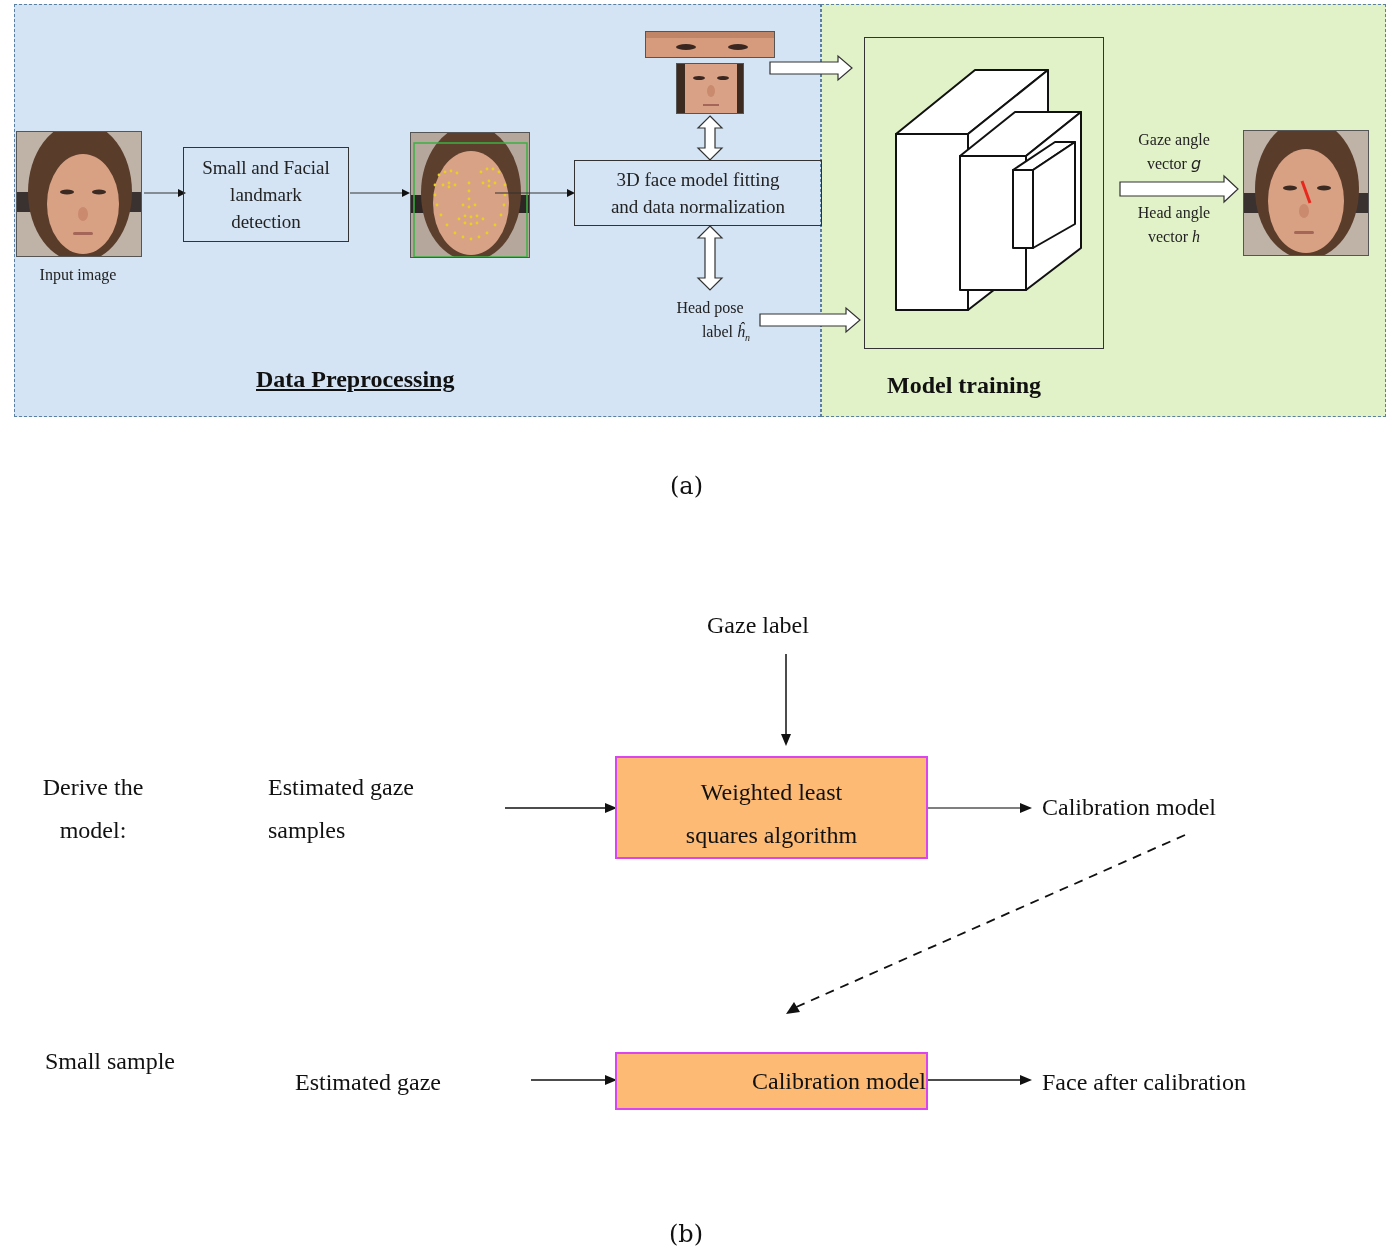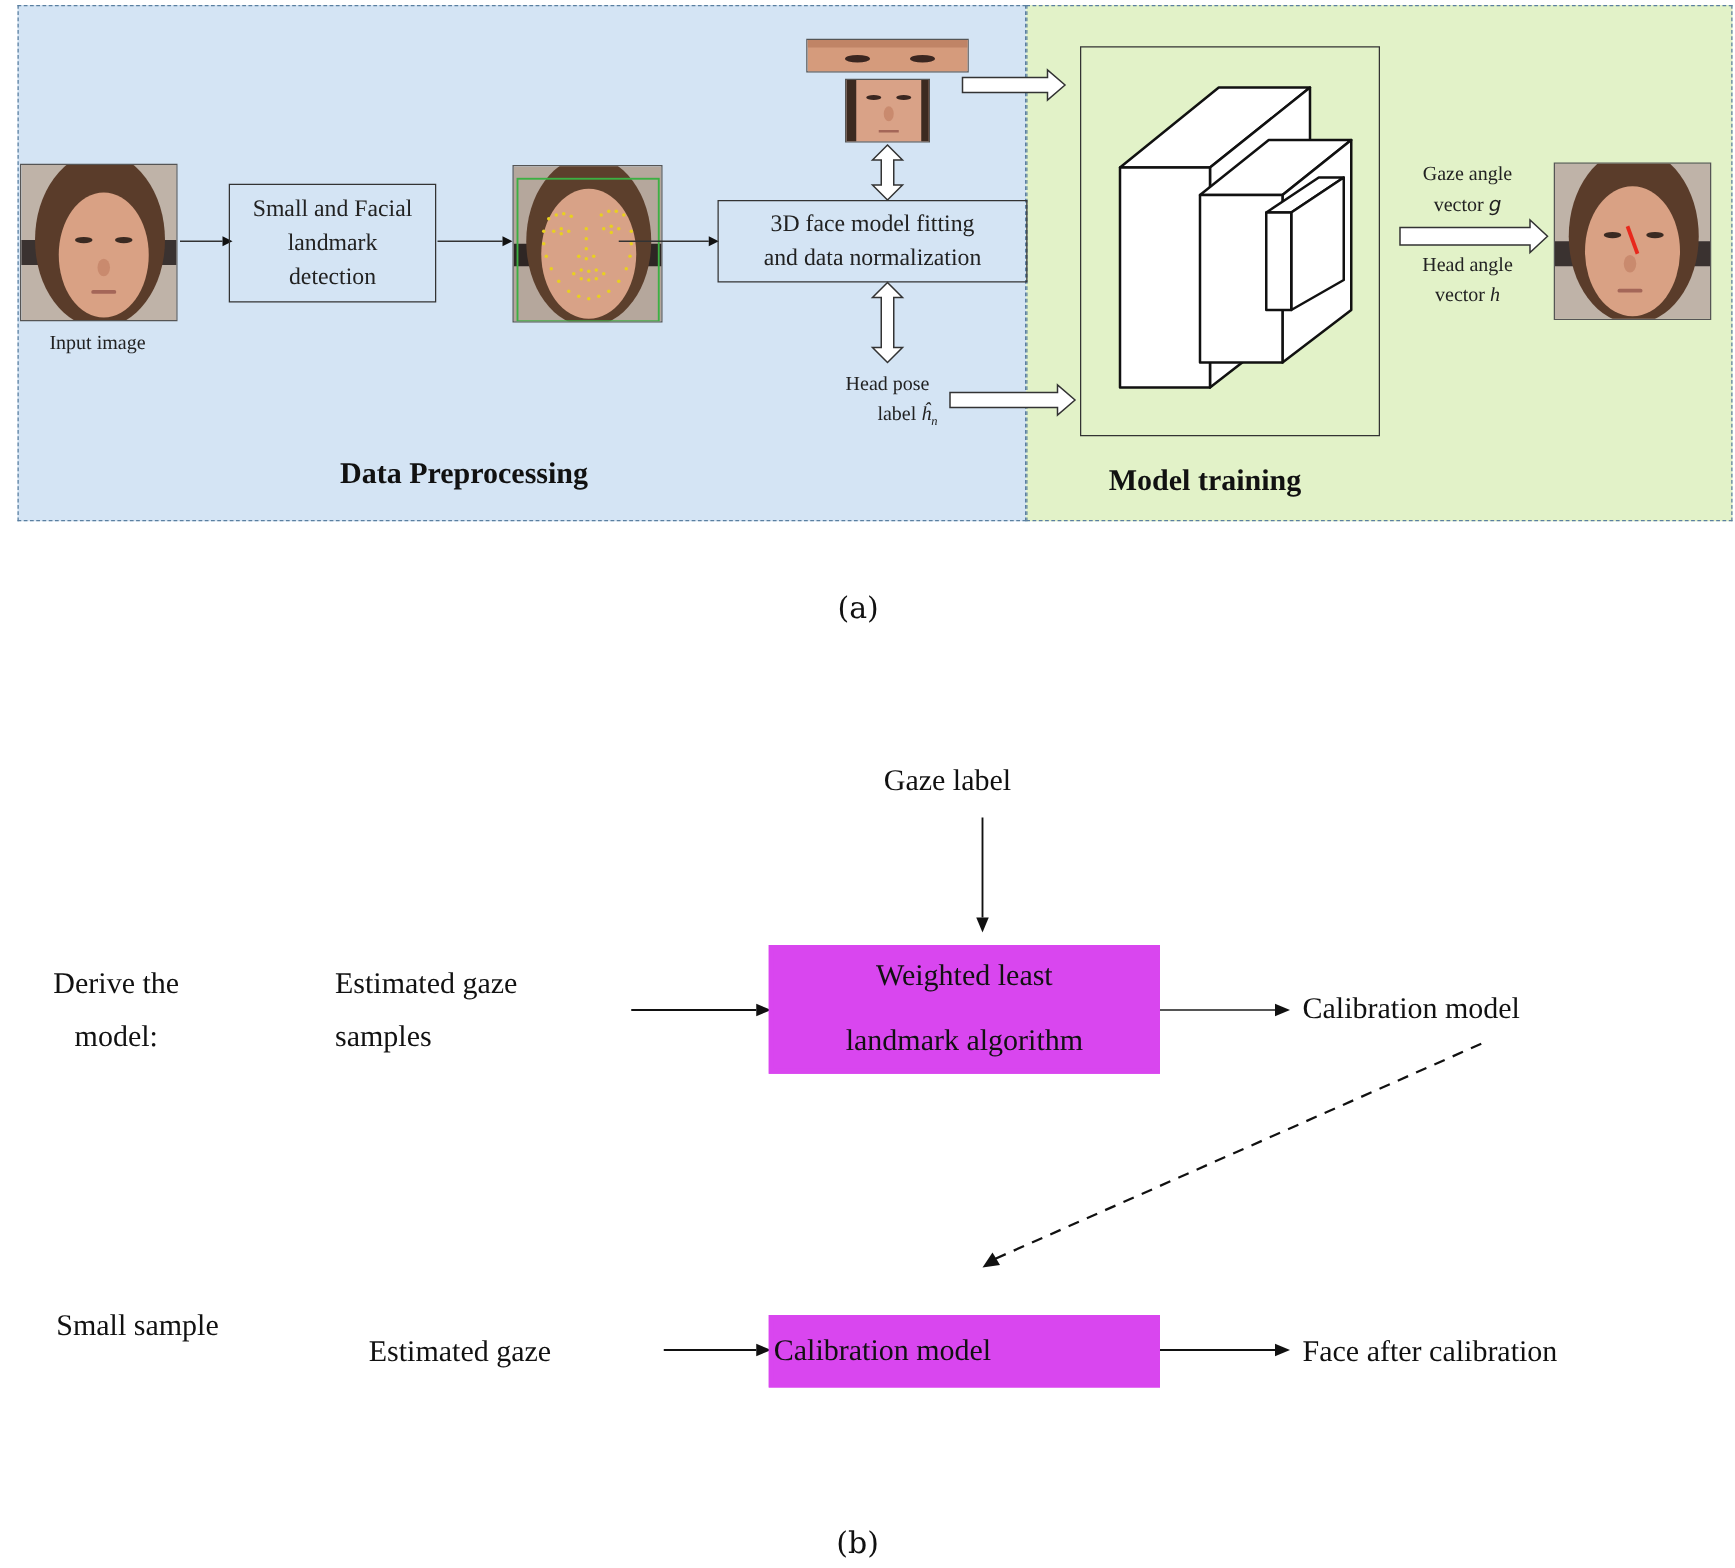--- a/index.html
+++ b/index.html
@@ -6,21 +6,21 @@
   body { width: 1388px; height: 1254px; position: relative; overflow: hidden; font-family: "Liberation Serif", "DejaVu Serif", serif; color: #111; }
   .abs { position: absolute; }
   .region-pre { left: 14px; top: 4px; width: 807px; height: 413px; background: #d4e4f4; border: 1px dashed #5a7fa0; box-sizing: border-box; }
   .region-train { left: 821px; top: 4px; width: 565px; height: 413px; background: #e2f2c8; border: 1px dashed #5a7fa0; border-left: 1px dashed #5a7fa0; box-sizing: border-box; }
   .box { border: 1.5px solid #333; box-sizing: border-box; display: flex; align-items: center; justify-content: center; text-align: center; }
   .box-a { font-size: 19px; line-height: 27px; color: #222; }
   .lbl-small { font-size: 16px; line-height: 24px; color: #222; text-align: center; }
   .region-title { font-size: 24px; font-weight: bold; color: #111; }
   .caption { font-family: "DejaVu Serif", serif; font-size: 24px; color: #111; }
   .b-text { font-size: 24px; line-height: 43px; color: #111; }
-  .box-b { border: 4px solid #d946ef; box-sizing: border-box; display: flex; align-items: center; justify-content: space-between; text-align: center; background: #d946ef; }
+  .box-b { border: 2px solid #d946ef; box-sizing: border-box; display: flex; align-items: center; justify-content: flex-end; text-align: center; background: #fdba74; }
   .face { border: 1px solid #555; box-sizing: border-box; overflow: hidden; }
   svg { position: absolute; overflow: visible; }
 </style>
 </head>
 <body>
 
 <div class="abs region-pre"></div>
 <div class="abs region-train"></div>
 
 <div class="abs face" style="left:16px;top:131px;width:126px;height:126px;">
@@ -202,21 +202,21 @@
     <ellipse cx="63" cy="58" rx="52" ry="70" fill="#5a3c2a"></ellipse>
     <ellipse cx="62" cy="70" rx="38" ry="52" fill="#d9a184"></ellipse>
     <ellipse cx="46" cy="57" rx="7" ry="2.5" fill="#3a2a22"></ellipse>
     <ellipse cx="80" cy="57" rx="7" ry="2.5" fill="#3a2a22"></ellipse>
     <ellipse cx="60" cy="80" rx="5" ry="7" fill="#c98a6e"></ellipse>
     <rect x="50" y="100" width="20" height="3" rx="1.5" fill="#a46658"></rect>
     <line x1="58" y1="50" x2="66" y2="72" stroke="#e8281c" stroke-width="3"></line>
   </svg>
 </div>
 
-<div class="abs region-title" style="left:272px;top:366px;">Data Preprocessing</div>
+<div class="abs region-title" style="left:256px;top:366px;text-decoration:underline;">Data Preprocessing</div>
 <div class="abs region-title" style="left:887px;top:372px;">Model training</div>
 
 <div class="abs caption" style="left:670px;top:472px;">(a)</div>
 
 <div class="abs b-text" style="left:707px;top:604px;">Gaze label</div>
 <svg style="left:779px;top:654px;" width="14" height="92">
   <line x1="7" y1="0" x2="7" y2="80" stroke="#111" stroke-width="1.5"></line>
   <polygon points="2,80 7,92 12,80" fill="#111"></polygon>
 </svg>
 
@@ -227,21 +227,21 @@
 <div class="abs b-text" style="left:268px;top:766px;">
   <div>Estimated gaze</div>
   <div>samples</div>
 </div>
 <svg style="left:505px;top:801px;" width="112" height="14">
   <line x1="0" y1="7" x2="100" y2="7" stroke="#111" stroke-width="1.5"></line>
   <polygon points="100,2 112,7 100,12" fill="#111"></polygon>
 </svg>
 <div class="abs box-b b-text" style="left:615px;top:756px;width:313px;height:103px;flex-direction:column;">
   <span>Weighted least</span>
-  <span>landmark algorithm</span>
+  <span>squares algorithm</span>
 </div>
 <svg style="left:928px;top:801px;" width="104" height="14">
   <line x1="0" y1="7" x2="92" y2="7" stroke="#555" stroke-width="1.5"></line>
   <polygon points="92,2 104,7 92,12" fill="#111"></polygon>
 </svg>
 <div class="abs b-text" style="left:1042px;top:786px;">Calibration model</div>
 
 <svg style="left:780px;top:830px;" width="410" height="190">
   <line x1="405" y1="5" x2="14" y2="178" stroke="#111" stroke-width="1.8" stroke-dasharray="9,7"></line>
   <polygon points="6,184 14,172 20,182" fill="#111"></polygon>

